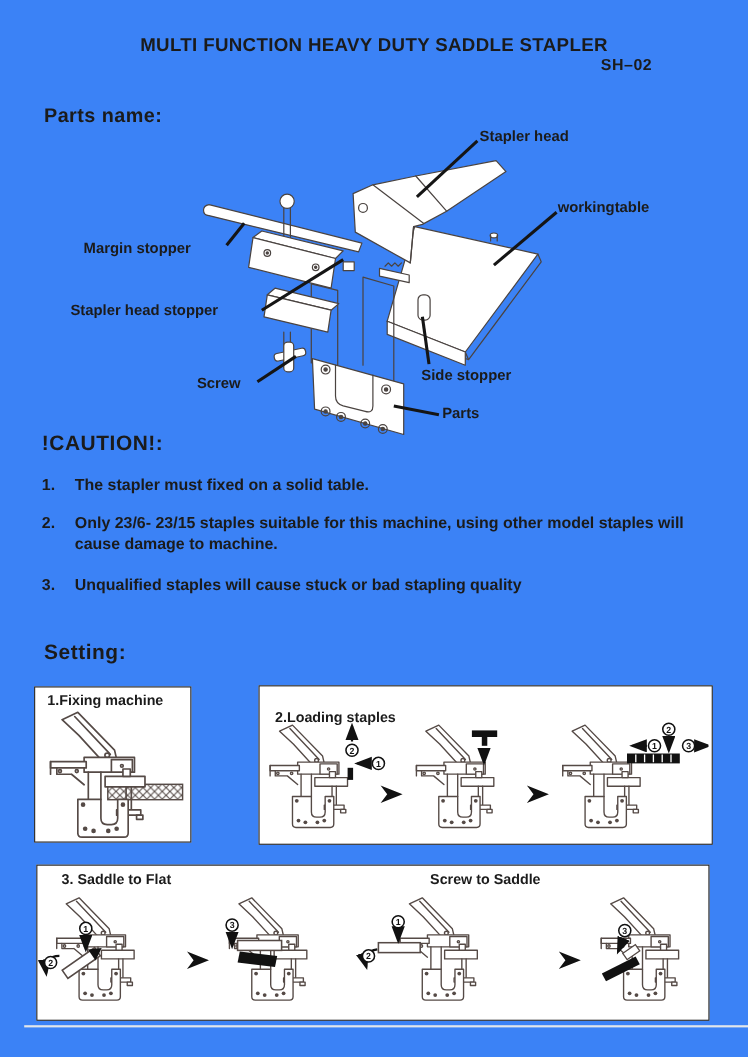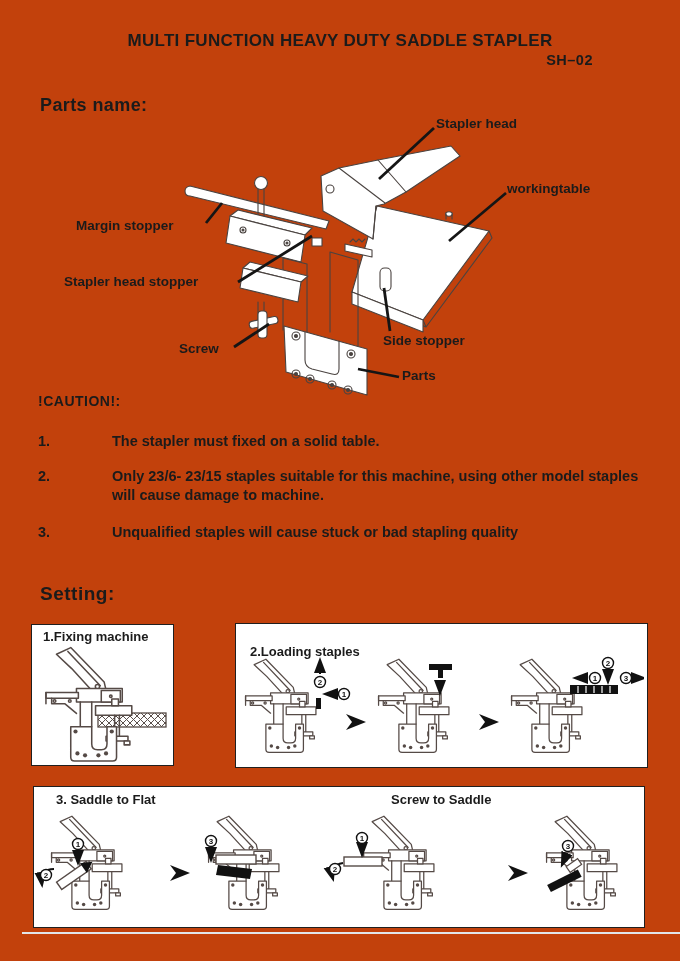--- a/index.html
+++ b/index.html
@@ -1,28 +1,28 @@
 <!DOCTYPE html>
 <html><head>
 <meta charset="utf-8">
 <style>
   html,body{margin:0;padding:0;background:#ffffff;}
-  .page{position:relative;width:680px;height:961px;background:#c2410c;overflow:hidden;
+  .page{position:relative;width:680px;height:961px;background:#3b82f6;overflow:hidden;
         font-family:"Liberation Sans", sans-serif; color:#1b1b1b;}
   .doc-title{position:absolute;top:31px;left:0;width:680px;text-align:center;
              font-size:17px;font-weight:bold;letter-spacing:.3px;}
   .model{position:absolute;top:52px;left:443px;width:150px;text-align:right;
          font-size:14.5px;font-weight:bold;letter-spacing:.5px;}
   .h-parts{position:absolute;top:95px;left:40px;font-size:18px;font-weight:bold;letter-spacing:.4px;}
   .part-label{position:absolute;font-size:13.5px;font-weight:bold;white-space:nowrap;}
-  .h-caution{position:absolute;top:393px;left:38px;font-size:14px;font-weight:bold;letter-spacing:.5px;}
+  .h-caution{position:absolute;top:393px;left:38px;font-size:19px;font-weight:bold;letter-spacing:.5px;}
   .caution-list{position:absolute;top:432px;left:38px;width:604px;}
   .caution-item{display:flex;margin-bottom:16px;font-size:14.5px;font-weight:bold;line-height:19px;}
   .caution-item .num{width:30px;flex:0 0 30px;}
-  .caution-item .txt{flex:1;margin-left:44px;}
+  .caution-item .txt{flex:1;}
   .h-setting{position:absolute;top:583px;left:40px;font-size:19px;font-weight:bold;letter-spacing:.5px;}
   .sbox{position:absolute;border:1.6px solid #1f1f1f;background:#fff;}
   .box1{top:624px;left:31px;width:141px;height:140px;}
   .box2{top:623px;left:235px;width:411px;height:143px;}
   .box3{top:786px;left:33px;width:610px;height:140px;}
   .sbox-label{position:absolute;font-size:13px;font-weight:bold;white-space:nowrap;}
   .b1l{top:4px;left:11px;}
   .b2l{top:20px;left:14px;}
   .b3l-left{top:5px;left:22px;}
   .b3l-right{top:5px;left:357px;}

